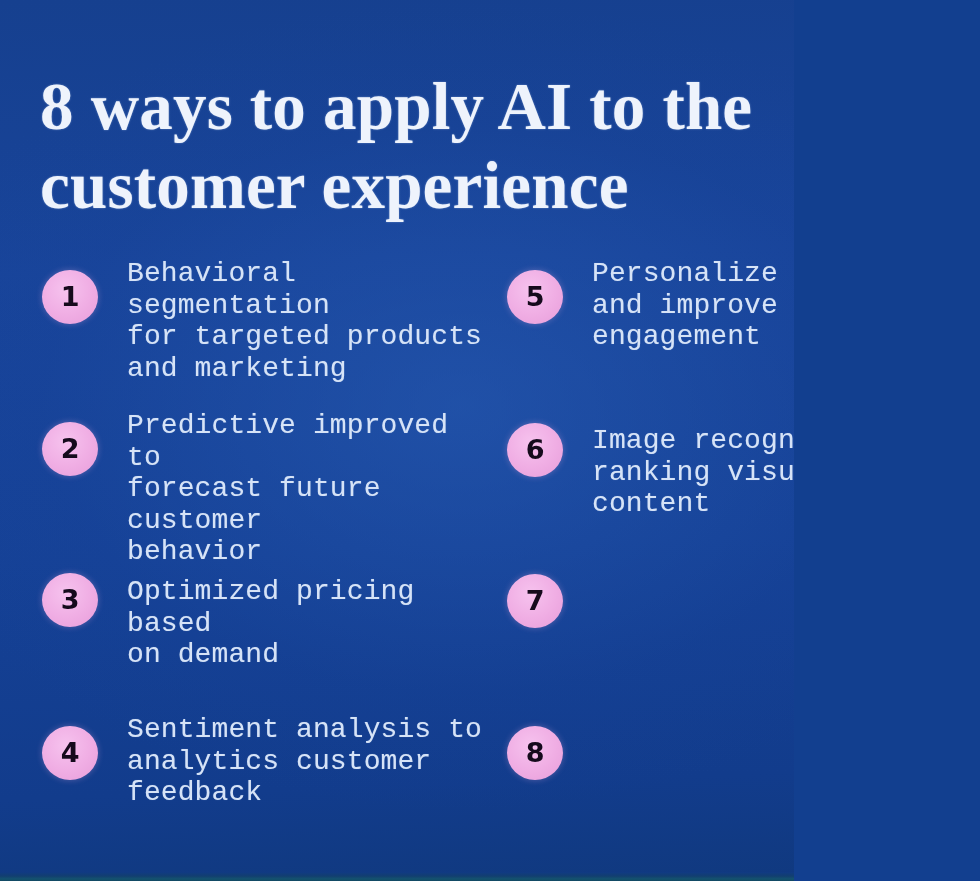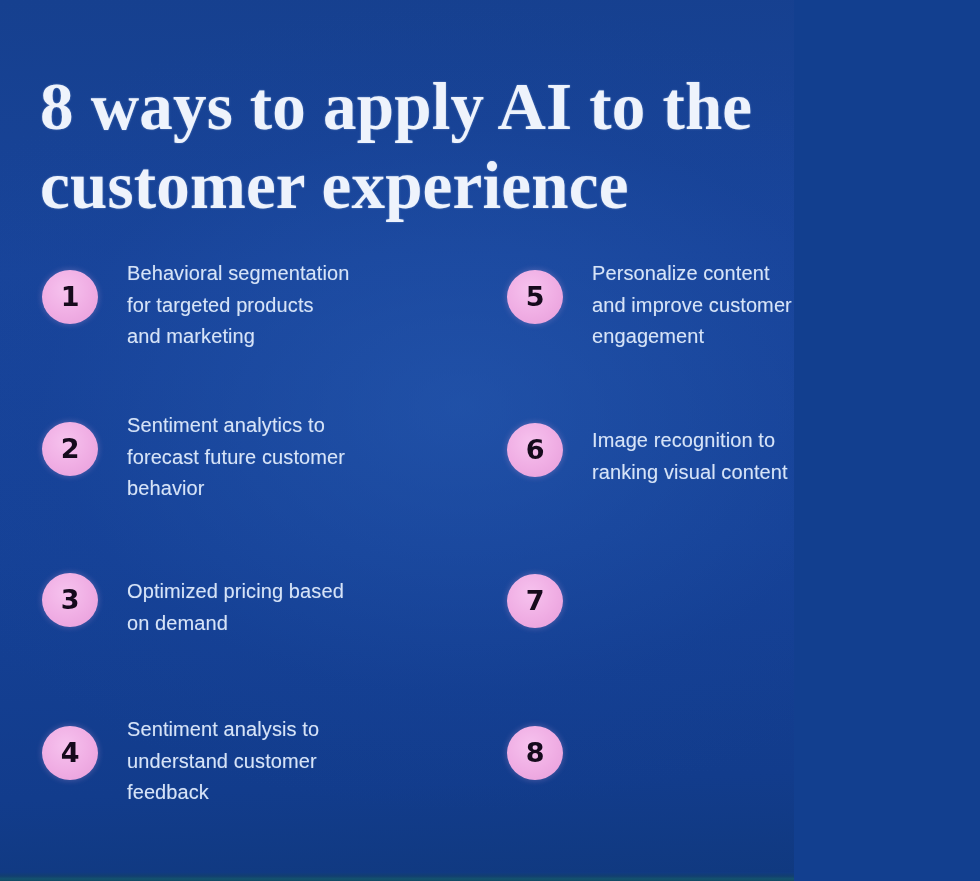--- a/index.html
+++ b/index.html
@@ -87,22 +87,22 @@
     font-size: 27px;
     font-weight: bold;
     line-height: 54px;
     text-align: center;
     letter-spacing: -0.5px;
   }
 
   .text {
     margin-left: 29px;
     padding-top: 1px;
-    font-family: Liberation Sans, sans-serif;
-    font-size: 20px;
+    font-family: Liberation Mono, monospace;
+    font-size: 28px;
     line-height: 31.5px;
     letter-spacing: 0.1px;
     color: #d6e3f7;
     text-shadow: 0 0 1px rgba(200,220,250,0.35);
     white-space: pre-line;
   }
 
   
   .row-1 { top: 14px; }
   .row-2 { top: 166px; }
@@ -139,35 +139,35 @@
 
       <div class="item row-1">
         <div class="badge">1</div>
         <div class="text">Behavioral segmentation
 for targeted products
 and marketing</div>
       </div>
 
       <div class="item row-2">
         <div class="badge">2</div>
-        <div class="text">Sentiment analytics to
+        <div class="text">Predictive improved to
 forecast future customer
 behavior</div>
       </div>
 
       <div class="item row-3">
         <div class="badge">3</div>
         <div class="text">Optimized pricing based
 on demand</div>
       </div>
 
       <div class="item row-4">
         <div class="badge">4</div>
         <div class="text">Sentiment analysis to
-understand customer
+analytics customer
 feedback</div>
       </div>
 
     </div>
 
     <div class="column right">
 
       <div class="item row-1">
         <div class="badge">5</div>
         <div class="text">Personalize content

